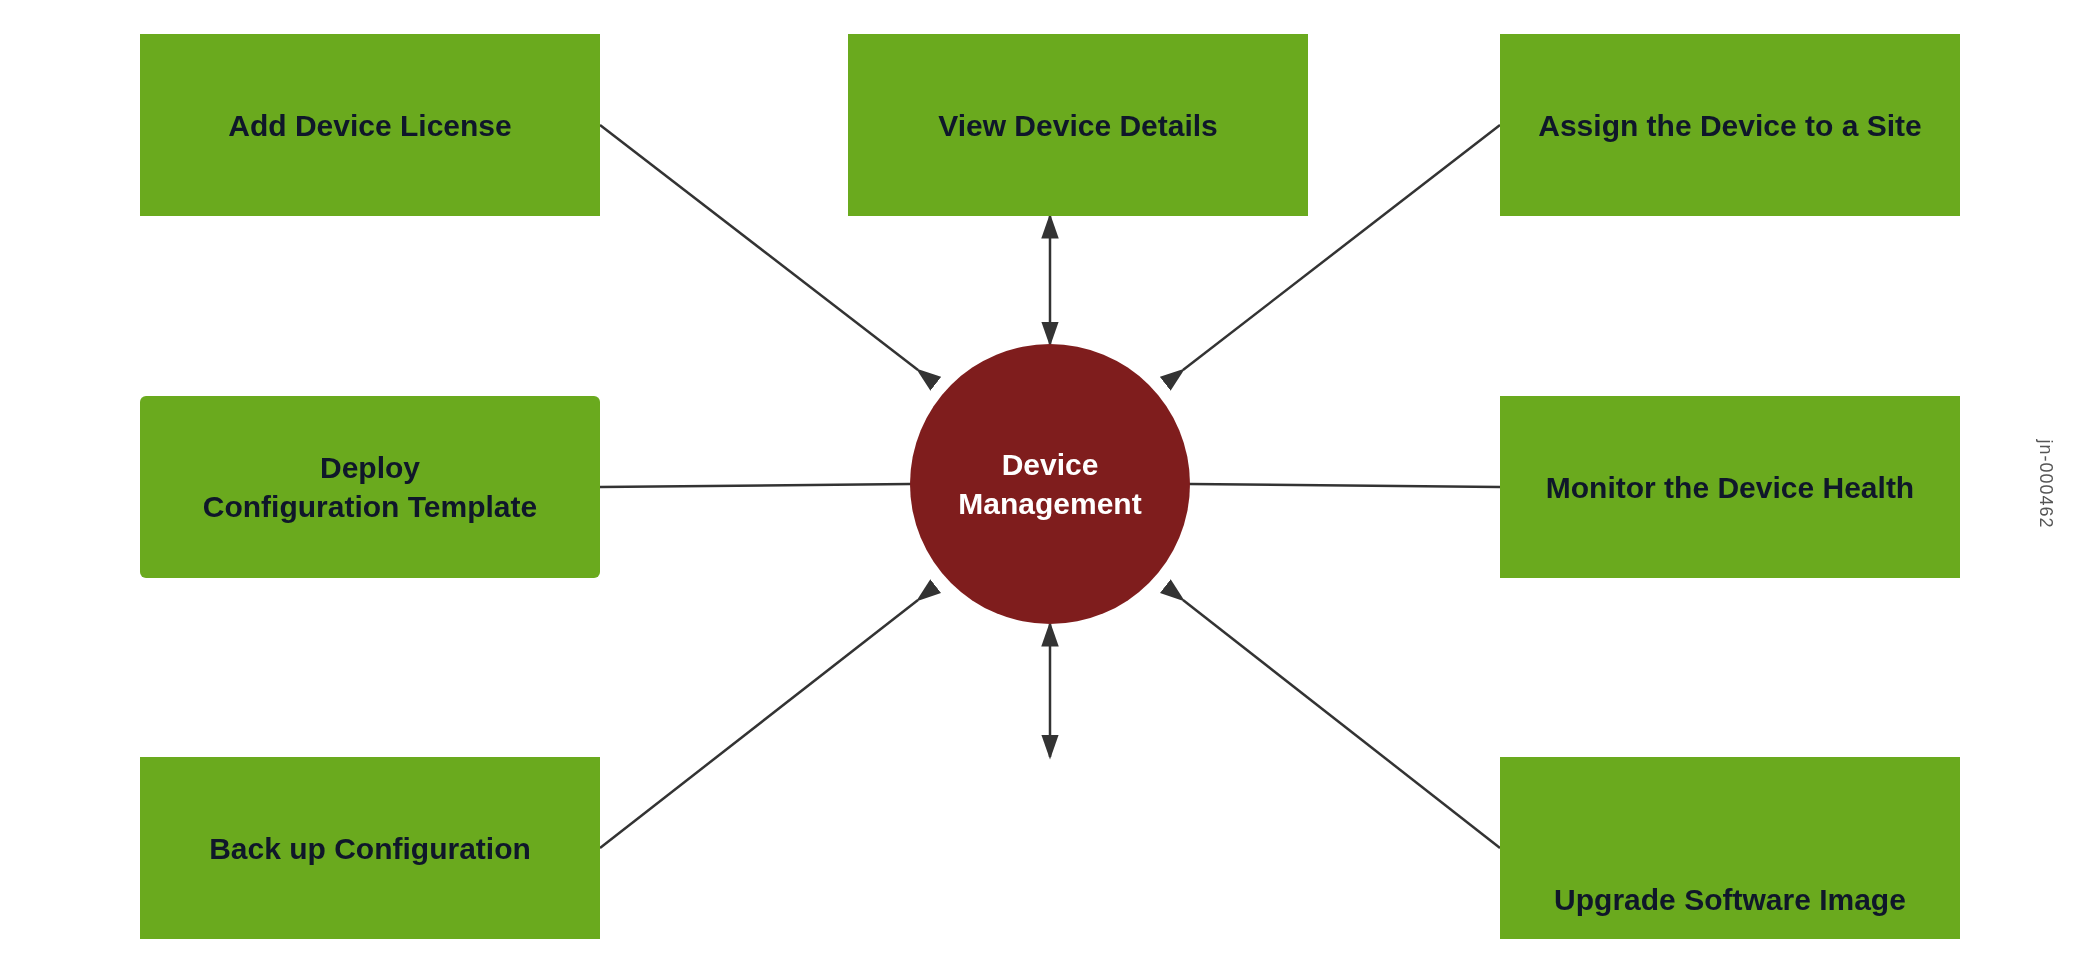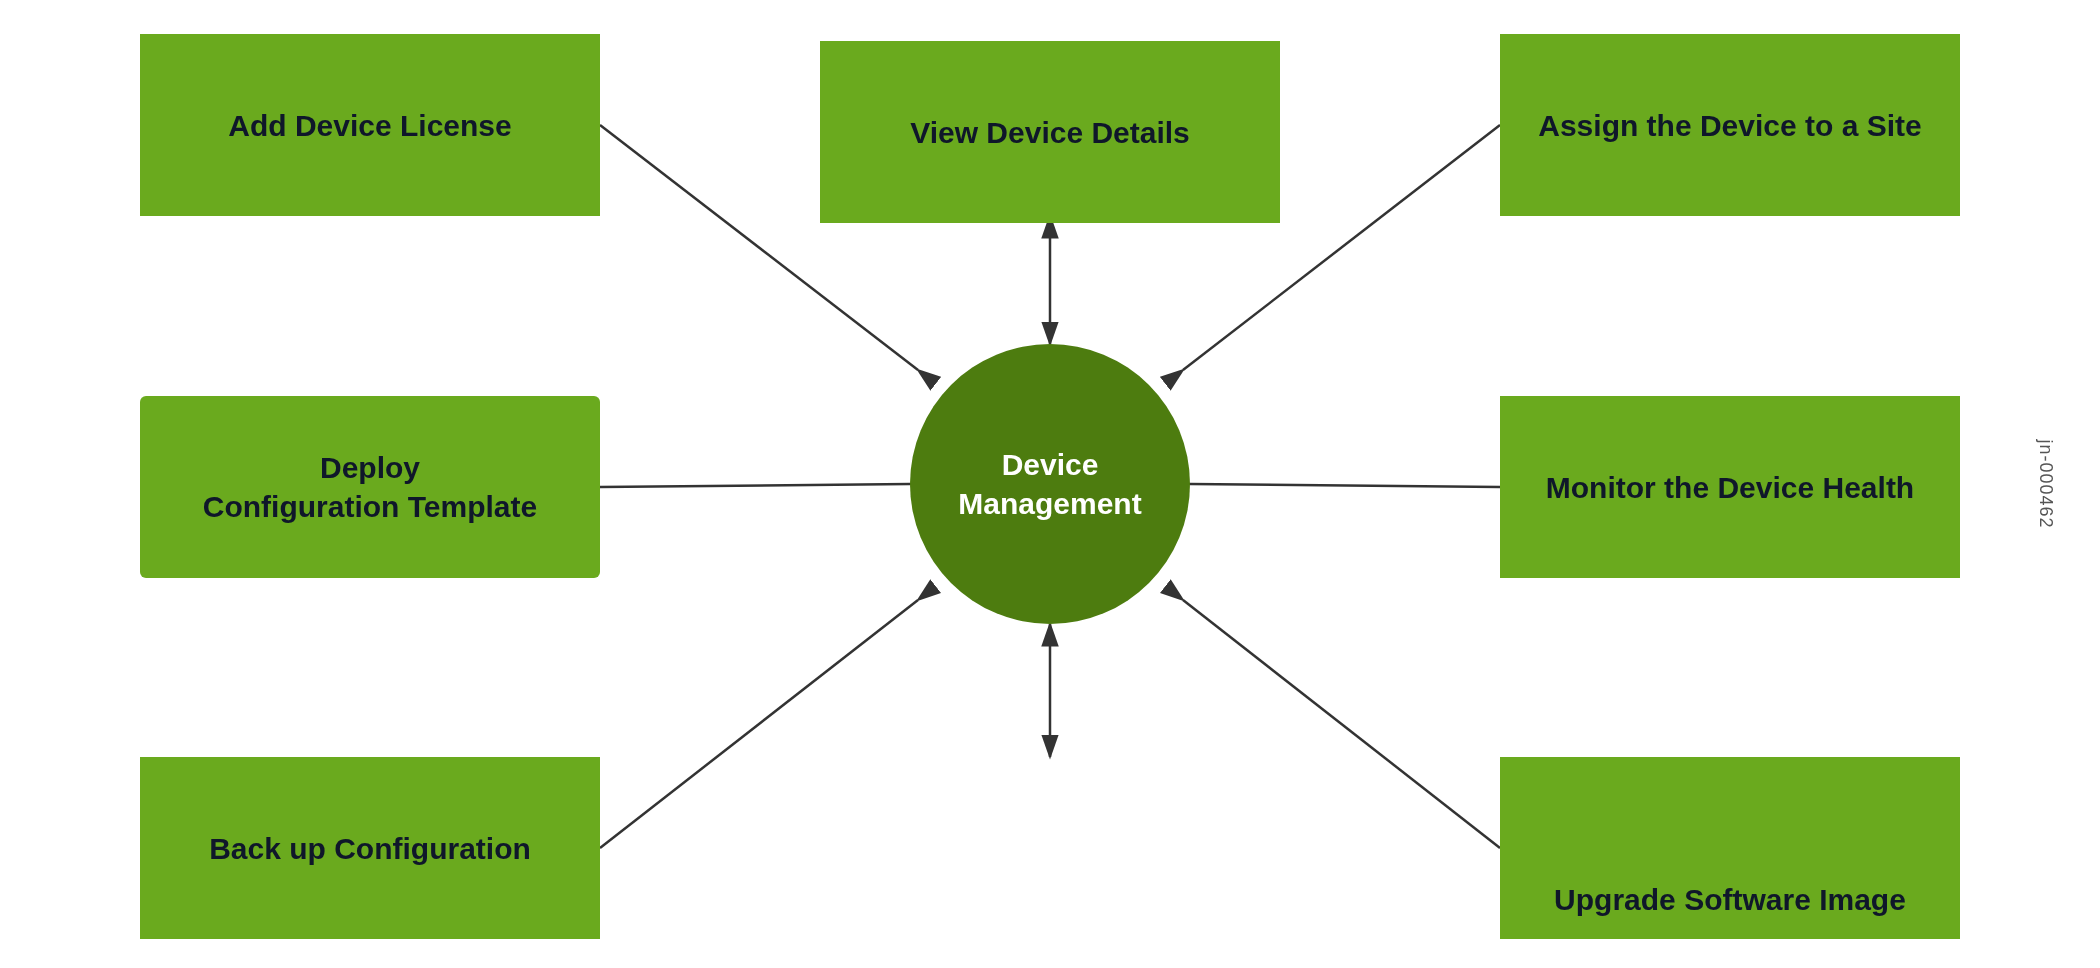--- a/index.html
+++ b/index.html
@@ -35,21 +35,21 @@
       font-size: 30px;
       font-weight: bold;
       line-height: 1.3;
     }
 
     
     .center-circle {
       position: absolute;
       width: 280px;
       height: 280px;
-      background-color: #4d7c0f;
+      background-color: #7f1d1d;
       border-radius: 50%;
       display: flex;
       align-items: center;
       justify-content: center;
       text-align: center;
       left: 50%;
       top: 50%;
       transform: translate(-50%, -50%);
     }
 
@@ -64,25 +64,24 @@
     
     .box-top-left {
       left: 140px;
       top: 34px;
       width: 460px;
       height: 182px;
     }
 
     
     .box-top-center {
-      left: 820px;
+      left: 848px;
       top: 34px;
       width: 460px;
       height: 182px;
-      margin-top: 7px;
     }
 
     
     .box-top-right {
       left: 1500px;
       top: 34px;
       width: 460px;
       height: 182px;
     }
 

